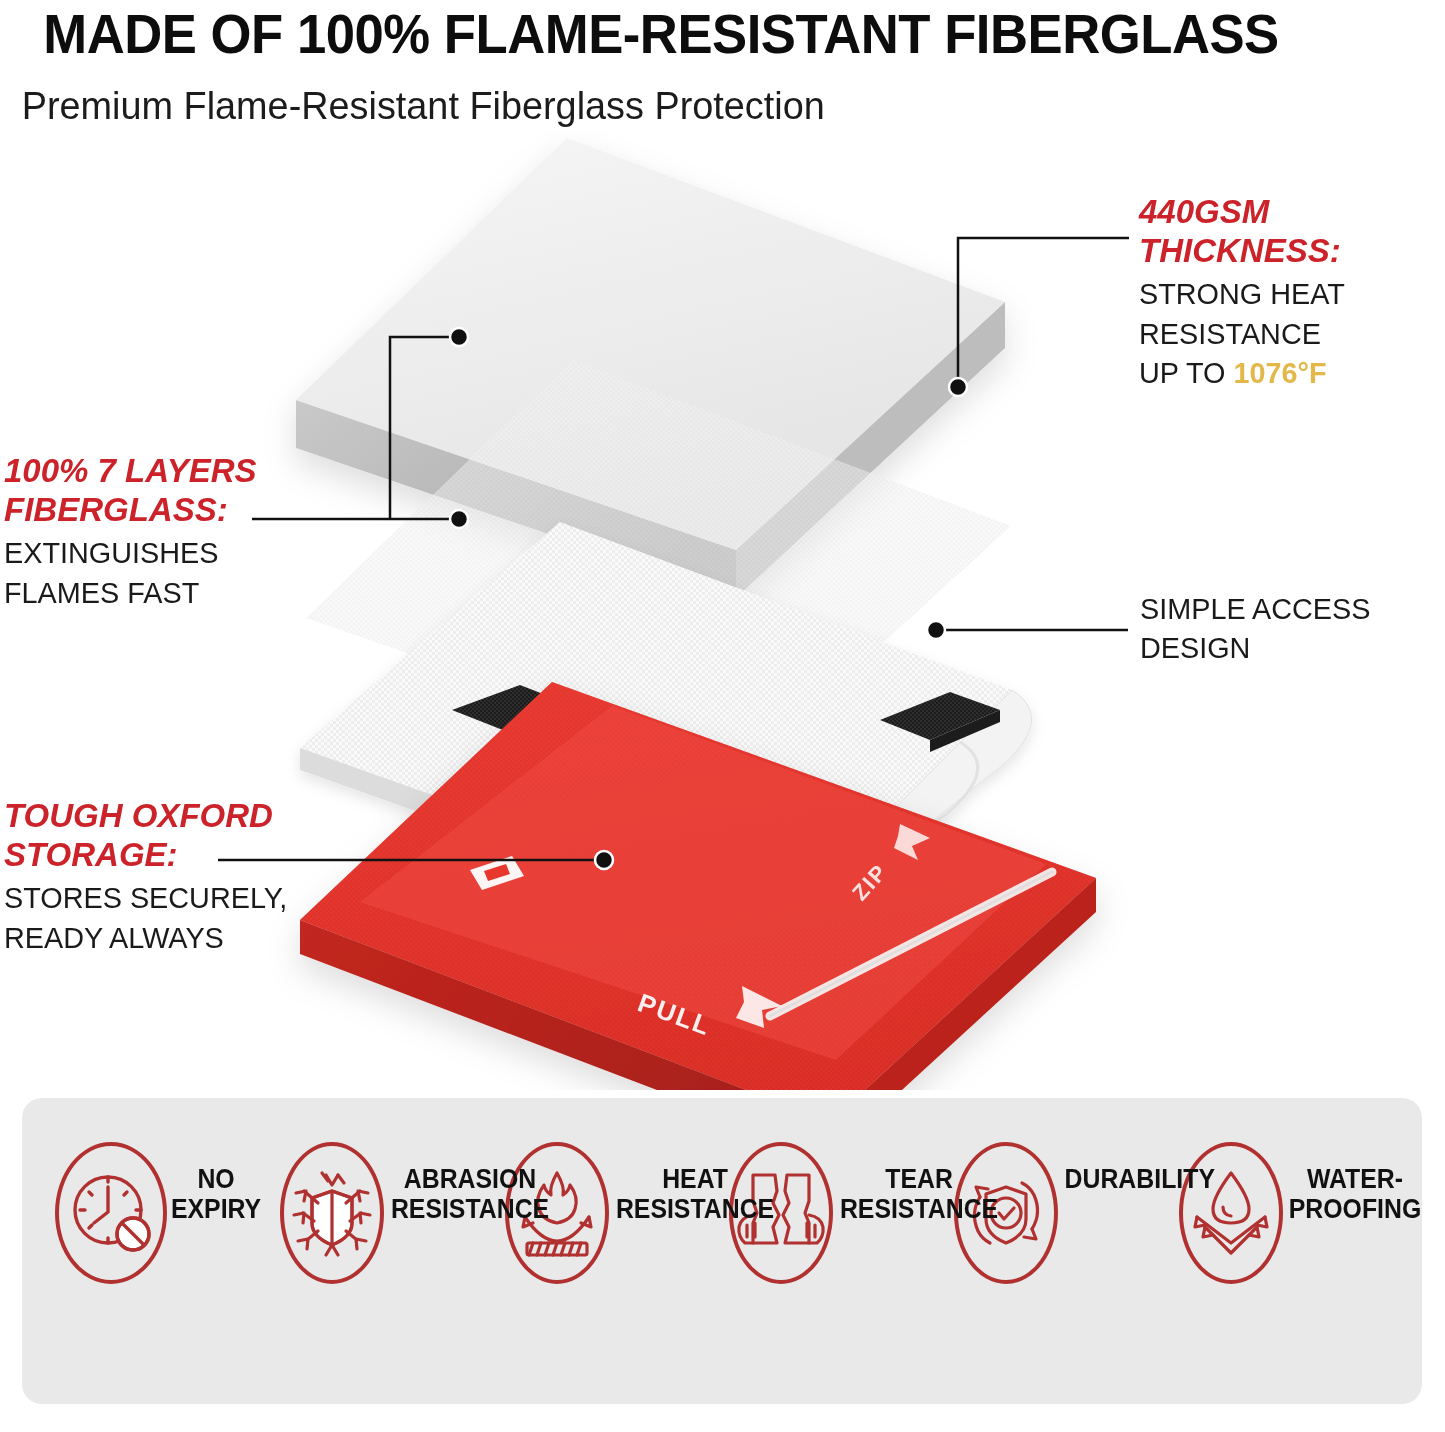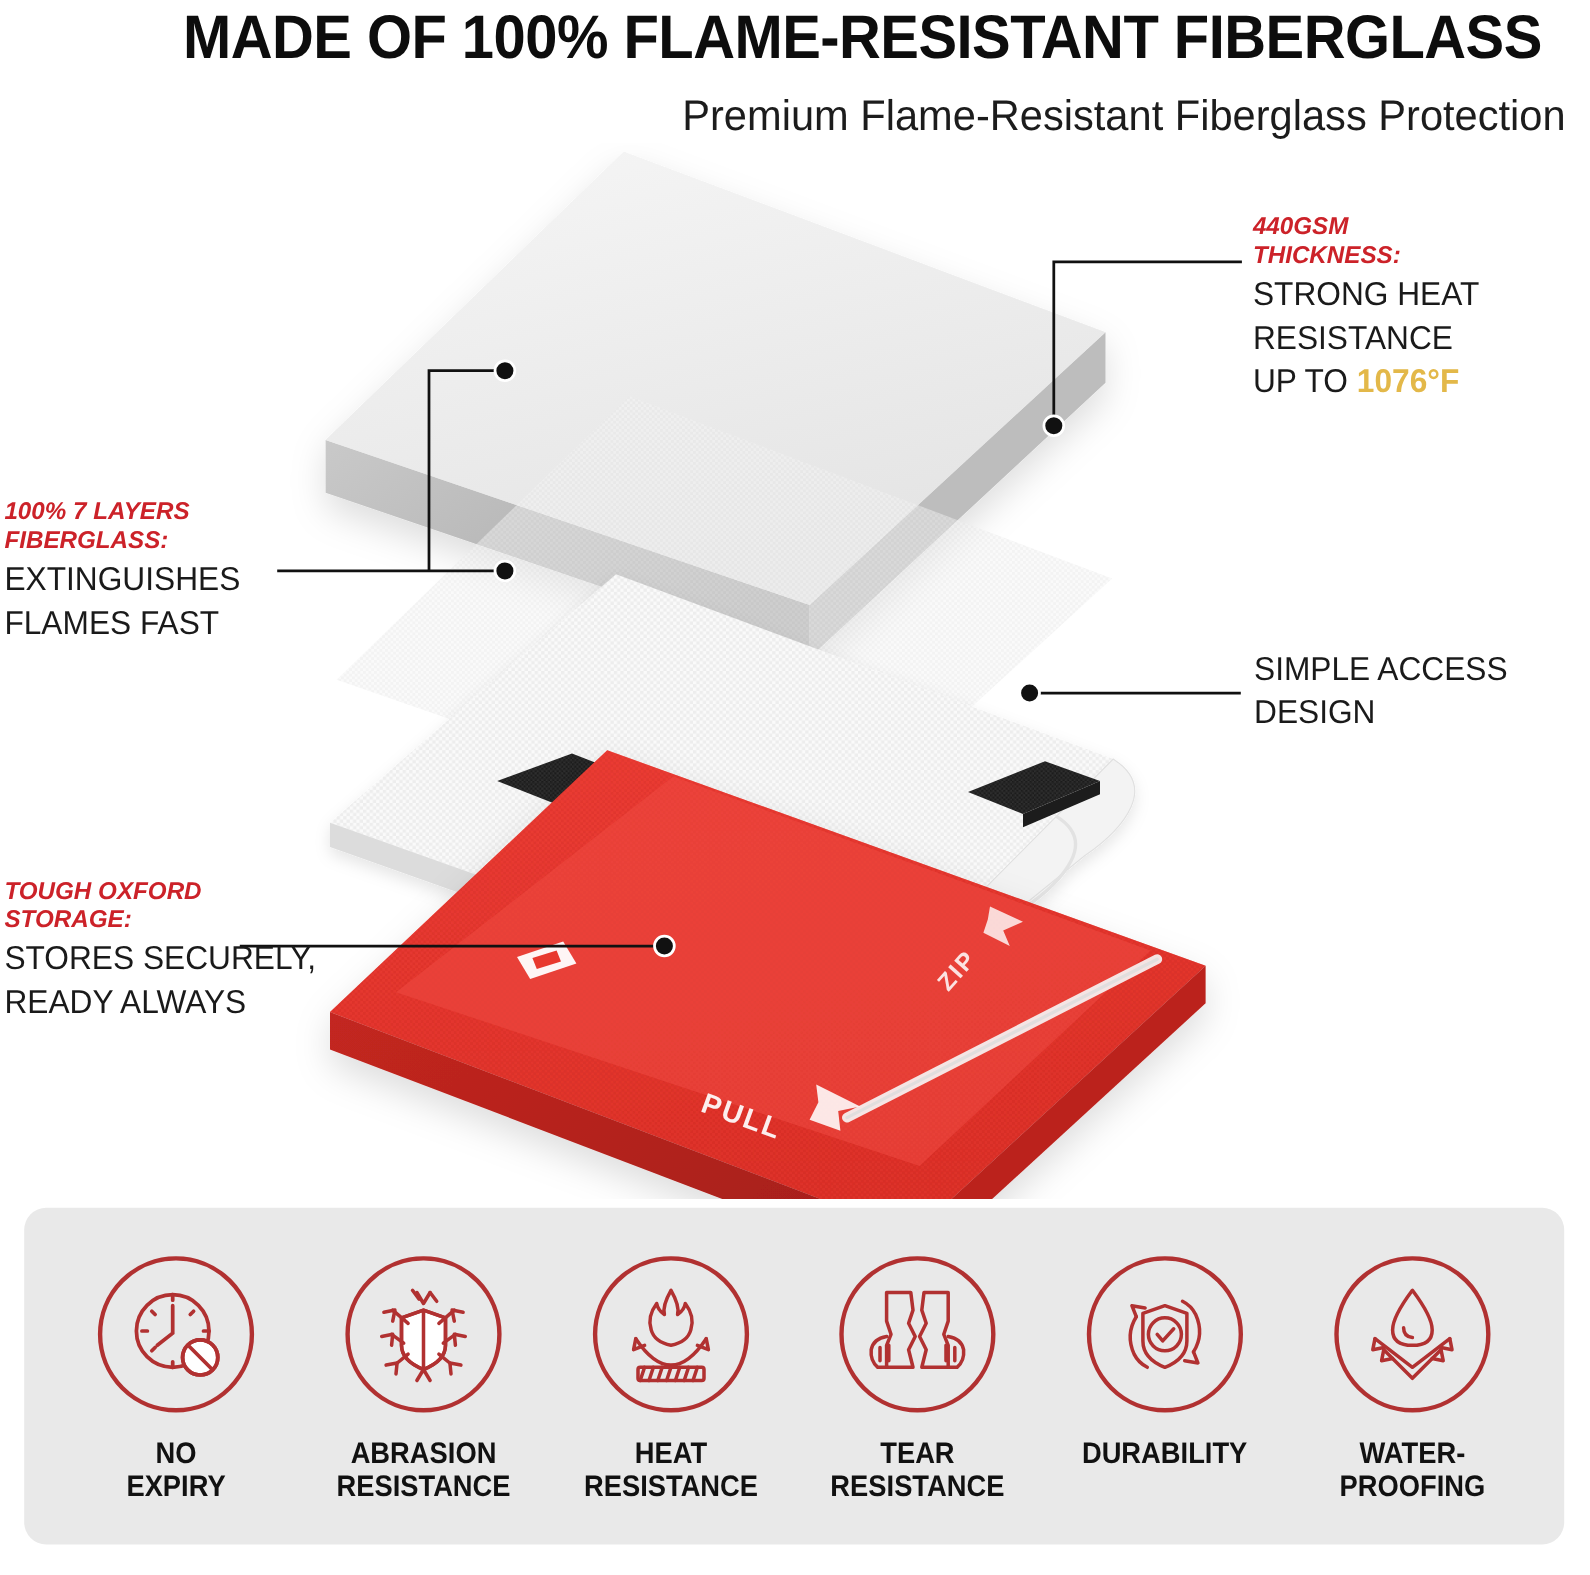--- a/index.html
+++ b/index.html
@@ -8,21 +8,21 @@
   body {
     width:1445px; height:1432px;
     background:#ffffff;
     font-family:"Liberation Sans", sans-serif;
     position:relative;
     overflow:hidden;
     -webkit-font-smoothing:antialiased;
   }
 
   
-  #header { position:absolute; top:0; left:0; width:1445px; text-align:right; }
+  #header { position:absolute; top:0; left:0; width:1445px; text-align:left; }
 
   #main-title {
     font-family:"Liberation Sans", sans-serif;
     font-weight:700;
     font-size:56px;
     letter-spacing:-0.5px;
     color:#0d0d0d;
     line-height:1.0;
     padding-top:6px;
     transform:scaleX(0.94);
@@ -49,21 +49,21 @@
     width:1445px; height:960px;
   }
   #stage svg { display:block; }
 
   
   .callout { position:absolute; }
   .callout .hd {
     font-family:"Liberation Sans", sans-serif;
     font-weight:700;
     font-style:italic;
-    font-size:22px;
+    font-size:33px;
     line-height:1.17;
     color:#cc2229;
     letter-spacing:0px;
     white-space:pre-line;
   }
   .callout .bd {
     font-family:"Liberation Sans", sans-serif;
     font-weight:400;
     font-size:30px;
     line-height:1.31;
@@ -96,22 +96,22 @@
     left:0; top:0;
     width:1400px; height:306px;
     display:flex;
     align-items:flex-start;
     justify-content:space-around;
     padding:0 26px;
   }
   .feature {
     width:210px;
     display:flex;
-    flex-direction:column;
-    align-items:center;
+    flex-direction:row;
+    align-items:flex-start;
     padding-top:44px;
   }
   .feature-badge {
     width:142px; height:142px;
     border:4px solid #b13131;
     border-radius:50%;
     display:flex;
     align-items:center;
     justify-content:center;
     background:transparent;

